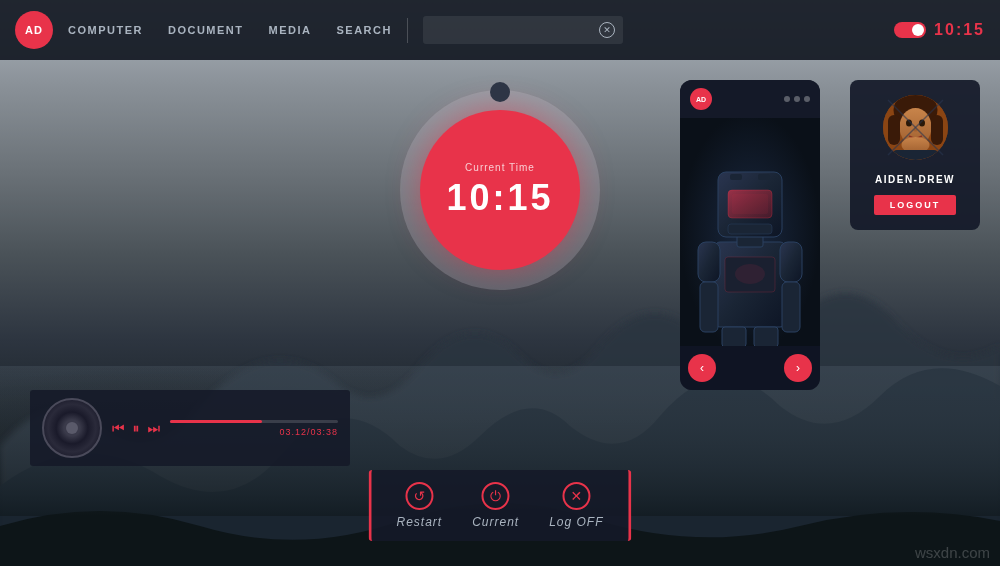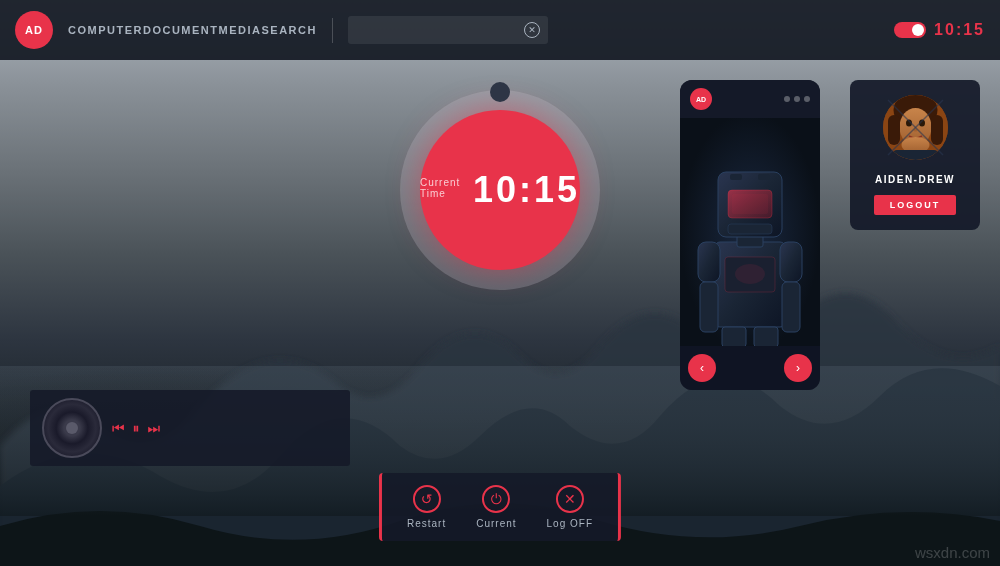--- a/index.html
+++ b/index.html
@@ -91,20 +91,21 @@
       color: white;
       font-weight: bold;
       font-size: 11px;
       letter-spacing: 1px;
       flex-shrink: 0;
       margin-right: 10px;
     }
 
     .nav-items {
       display: flex;
+      gap: 25px;
       align-items: center;
     }
 
     .nav-item {
       color: #aab4c0;
       font-size: 11px;
       font-weight: 600;
       letter-spacing: 1.5px;
       text-transform: uppercase;
       cursor: pointer;
@@ -220,20 +221,21 @@
       background: #2d3545;
       border-radius: 50%;
     }
 
     .clock-inner {
       width: 160px;
       height: 160px;
       border-radius: 50%;
       background: #e8334a;
       display: flex;
+      flex-direction: column;
       align-items: center;
       justify-content: center;
       box-shadow: 0 0 30px rgba(232, 51, 74, 0.5);
     }
 
     .clock-label {
       color: rgba(255,255,255,0.75);
       font-size: 10px;
       letter-spacing: 1px;
       margin-bottom: 4px;
@@ -497,22 +499,23 @@
       border-radius: 50%;
       display: flex;
       align-items: center;
       justify-content: center;
       color: #e8334a;
       font-size: 14px;
     }
 
     .sys-label {
       color: #aab4c0;
-      font-size: 10px;
+      font-size: 12px;
       letter-spacing: 1px;
+      font-style: italic;
     }
 
     
     .watermark {
       position: absolute;
       bottom: 5px;
       right: 10px;
       color: rgba(255,255,255,0.2);
       font-size: 15px;
       z-index: 200;
@@ -576,20 +579,28 @@
   </div>
 </div>
 
 <div class="music-player">
   <div class="music-controls-row">
     <div class="vinyl"></div>
     <div class="music-controls">
       <button class="ctrl-btn">⏮</button>
       <button class="ctrl-btn">⏸</button>
       <button class="ctrl-btn">⏭</button>
+    </div>
+    <div class="progress-section">
+      <div class="progress-bar-wrap">
+        <div class="progress-fill" style="width: 55%"></div>
+      </div>
+      <span class="progress-time">
+        <span>03.12</span>/<span>03:38</span>
+      </span>
     </div>
   </div>
 </div>
 
 <div class="phone-widget">
   <div class="phone-header">
     <div class="phone-logo">AD</div>
     <div class="phone-dots">
       <div class="phone-dot"></div>
       <div class="phone-dot"></div>

